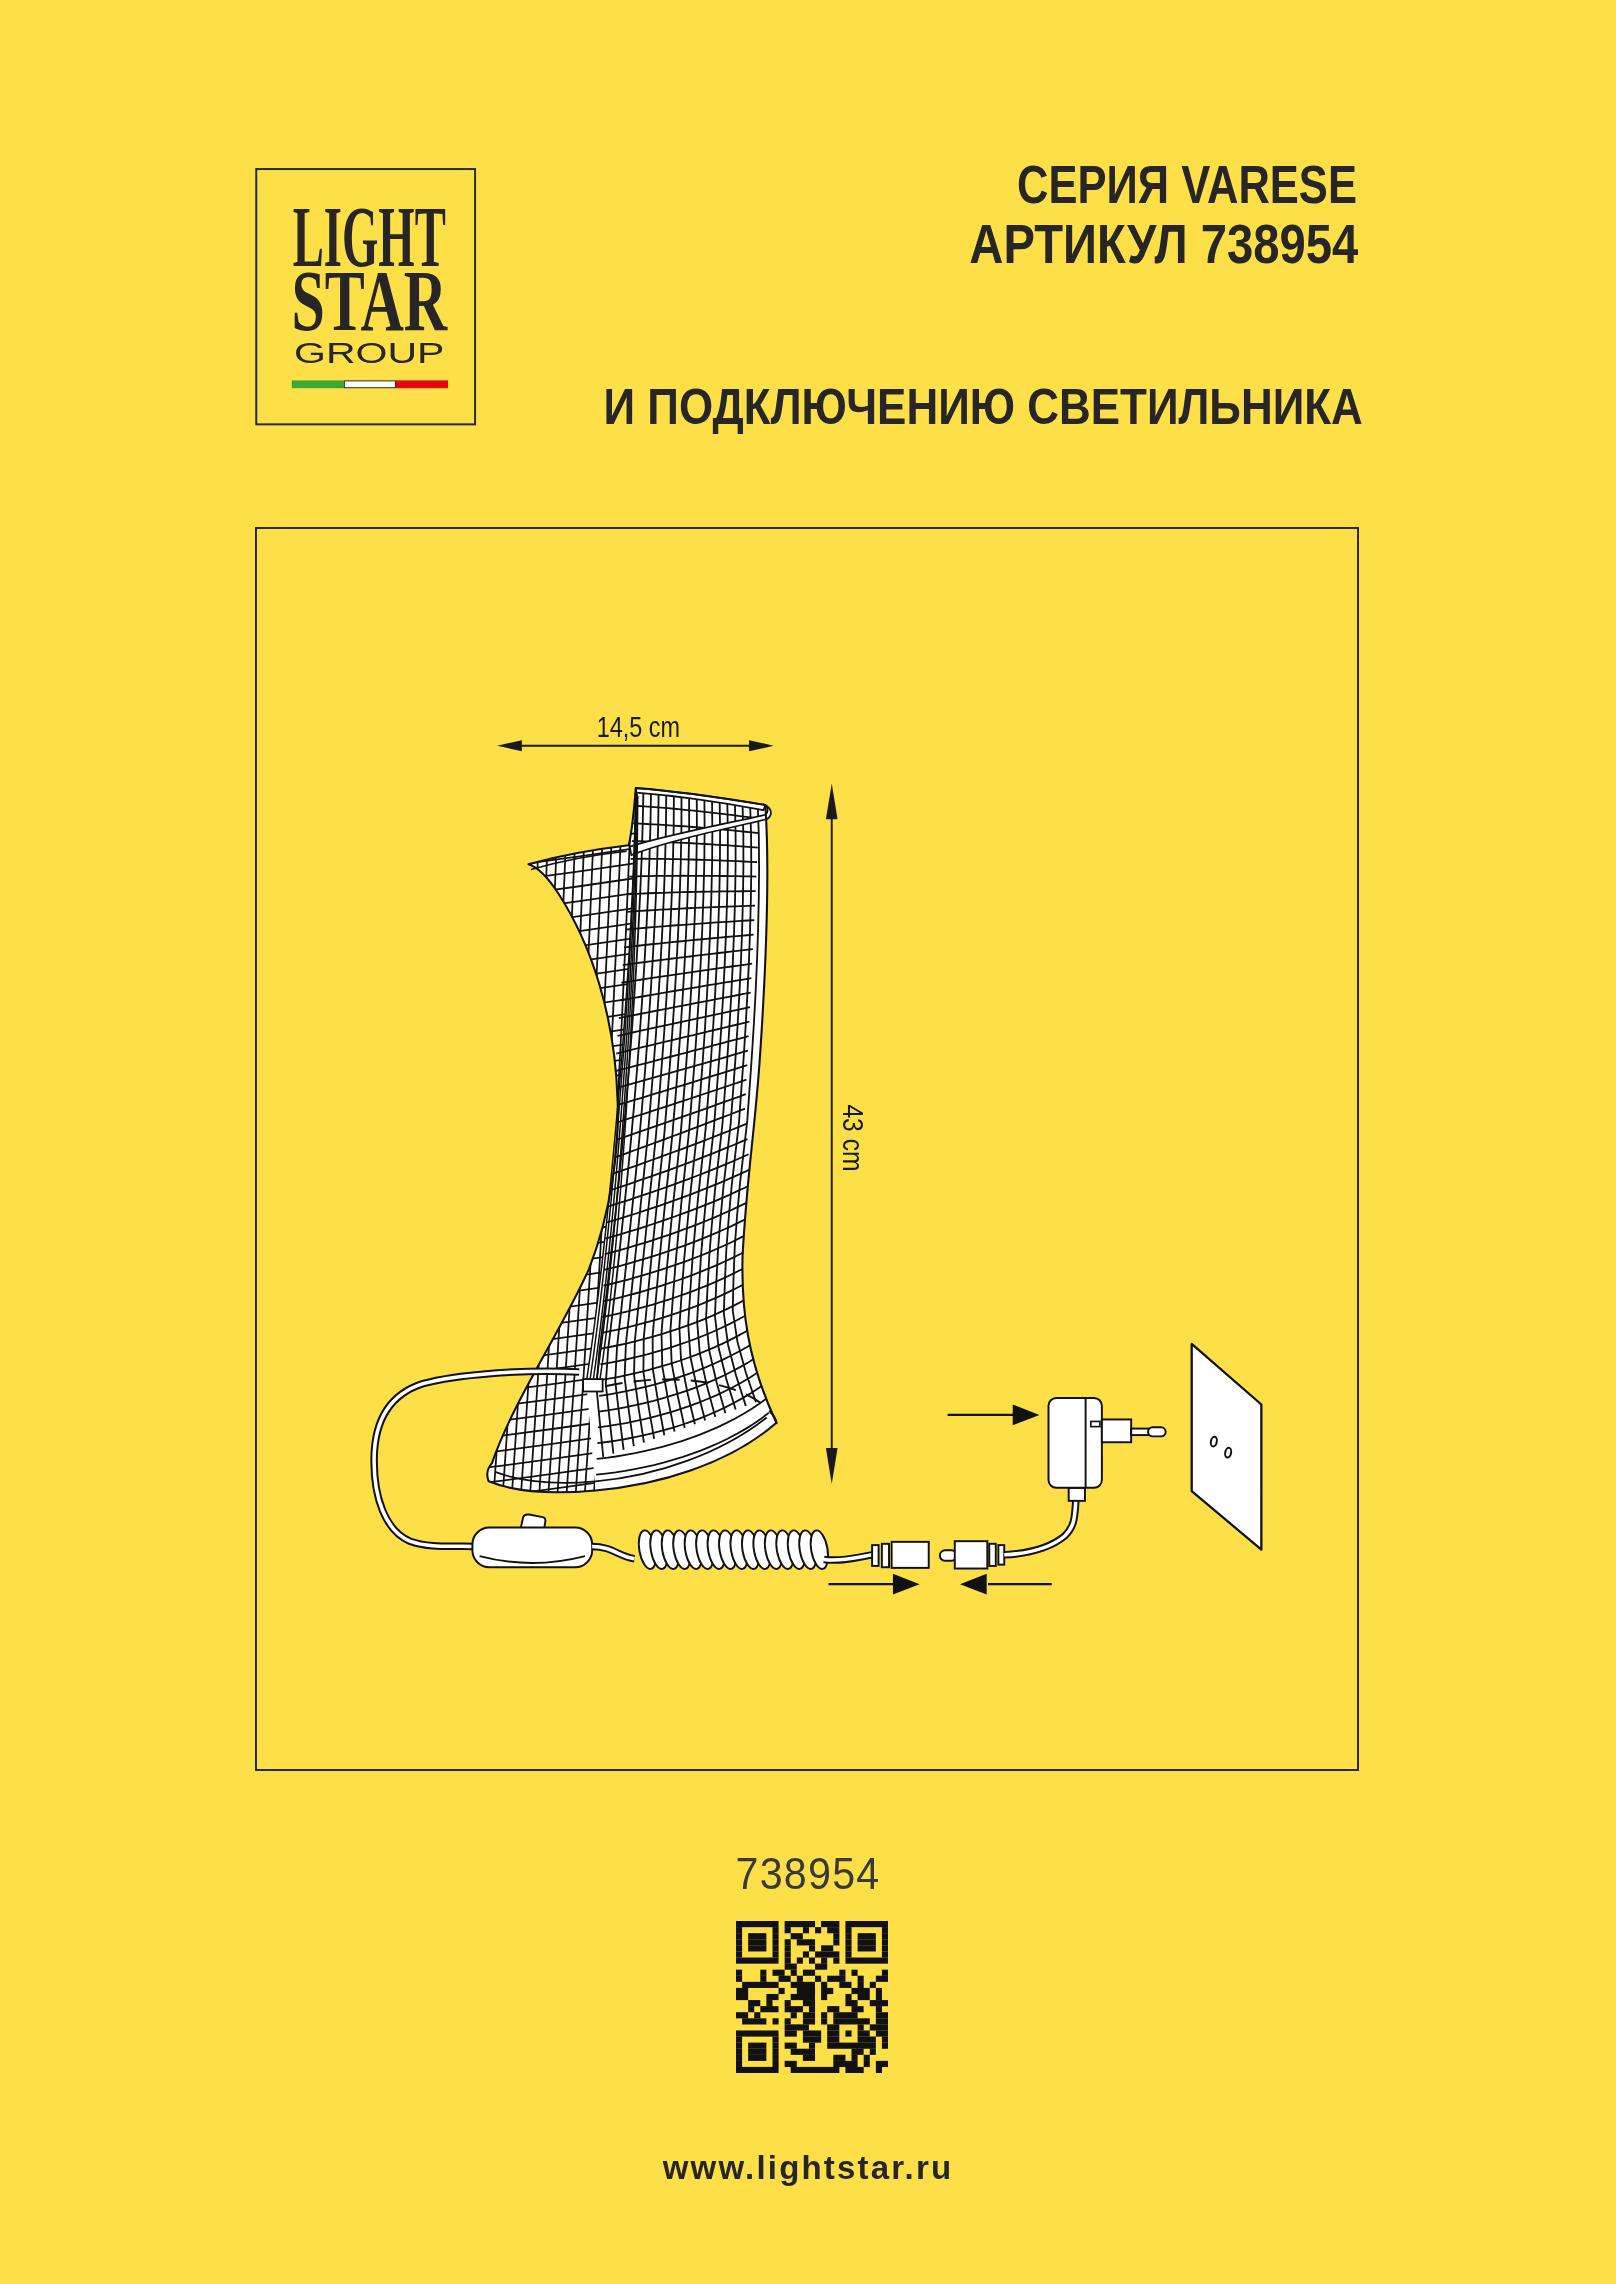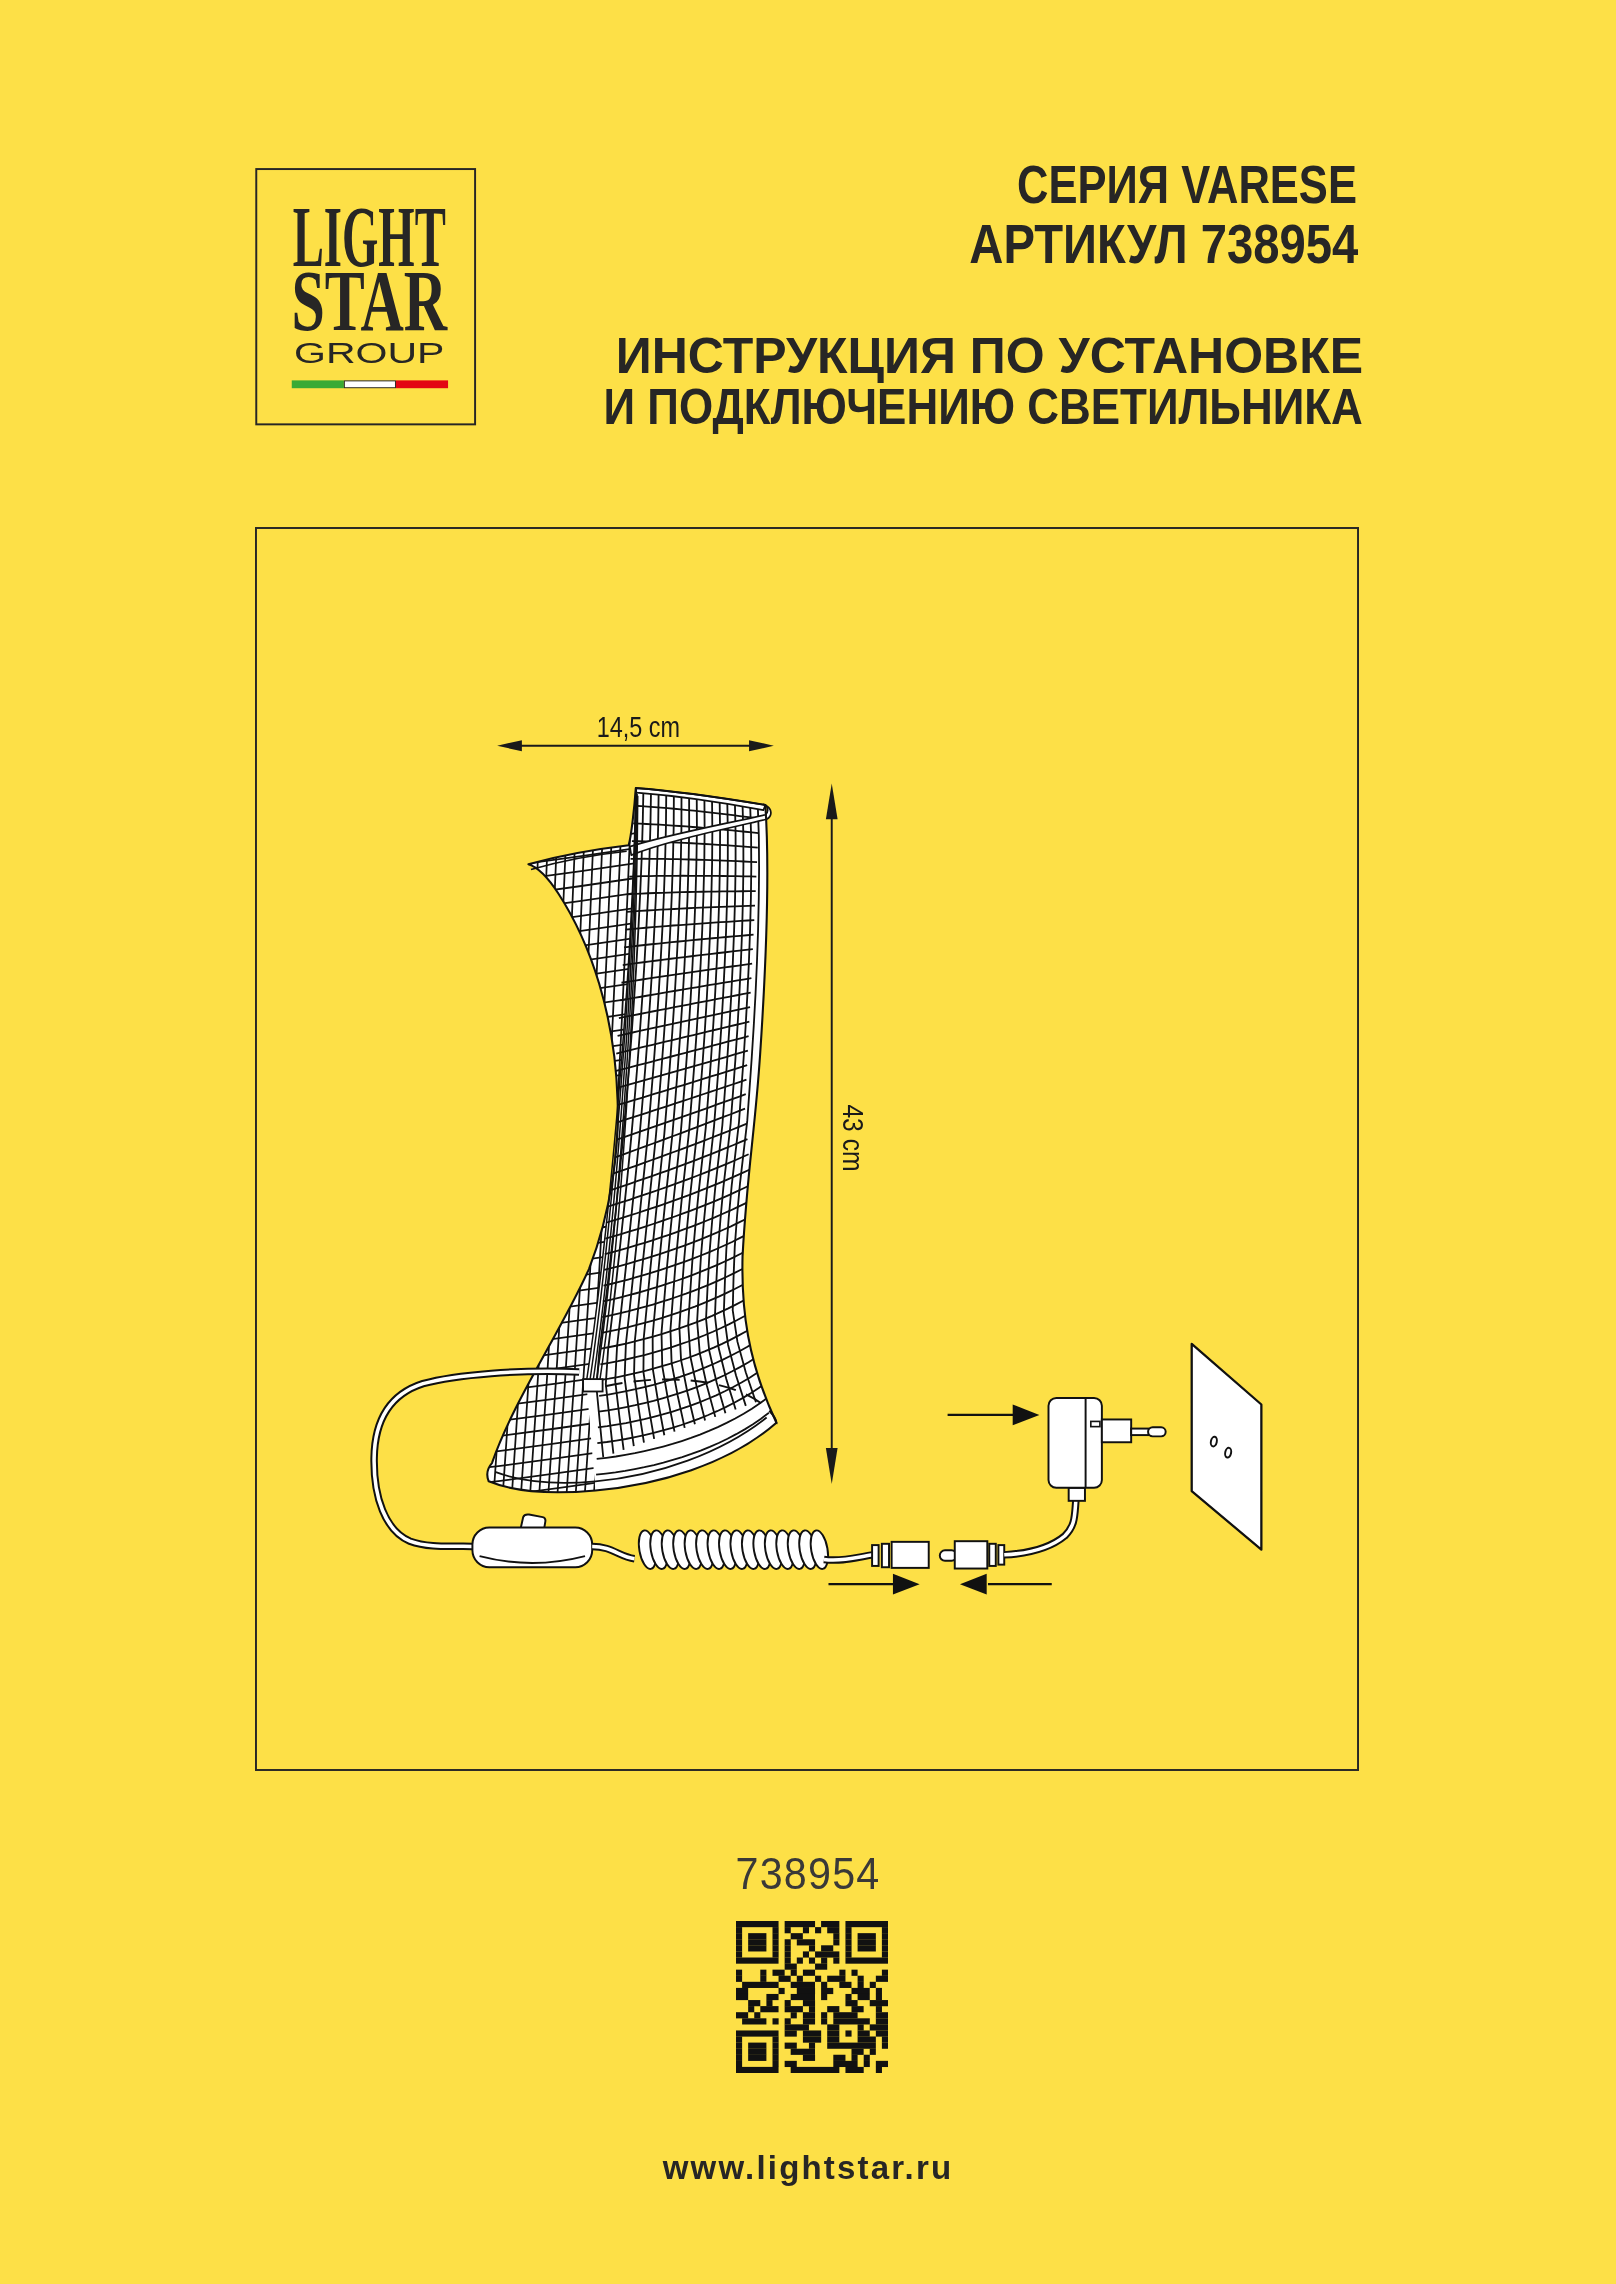--- a/index.html
+++ b/index.html
@@ -15,21 +15,20 @@
   <text x="567" y="409" font-family="Liberation Serif" font-weight="bold" font-size="134" text-anchor="middle" textLength="235" lengthAdjust="spacingAndGlyphs" fill="#272625">LIGHT</text>
   <text x="567" y="506" font-family="Liberation Serif" font-weight="bold" font-size="134" text-anchor="middle" textLength="239" lengthAdjust="spacingAndGlyphs" fill="#272625">STAR</text>
   <text x="567" y="557" font-family="Liberation Sans" font-size="45" text-anchor="middle" textLength="231" lengthAdjust="spacingAndGlyphs" fill="#272625">GROUP</text>
   <rect x="448" y="584" width="80" height="12" fill="#3aaa35"></rect>
   <rect x="528.75" y="584.75" width="78.5" height="10.5" fill="#fff" stroke="#272625" stroke-width="1.5"></rect>
   <rect x="608" y="584" width="80" height="12" fill="#e30613"></rect>
 </svg>
 
 <div class="abs hdr" style="right:259px;top:158px;font-size:53px;line-height:53px;transform:scaleX(0.821);transform-origin:100% 0;">СЕРИЯ VARESE</div>
 <div class="abs hdr" style="right:258px;top:217px;font-size:55px;line-height:55px;transform:scaleX(0.858);transform-origin:100% 0;">АРТИКУЛ 738954</div>
-<div class="abs hdr" style="right:253px;top:331px;font-size:50px;line-height:50px;">ИНСТРУКЦИЯ ПО УСТАНОВКЕ</div>
 <div class="abs hdr" style="right:253px;top:382px;font-size:50px;line-height:50px;transform:scaleX(0.879);transform-origin:100% 0;">И ПОДКЛЮЧЕНИЮ СВЕТИЛЬНИКА</div>
 
 <svg id="diag" class="abs" style="left:255px;top:527px" width="1104" height="1244" viewBox="392 810 1696 1911">
 
   <rect x="393.5" y="811.5" width="1693" height="1908" fill="none" stroke="#272625" stroke-width="3"></rect>
   <g id="lamp">
 <defs>
   <clipPath id="clipS">
             <path d="M 977 1211 C 1030 1215 1110 1226 1176 1237
 C 1183 1340 1176 1500 1168 1620

